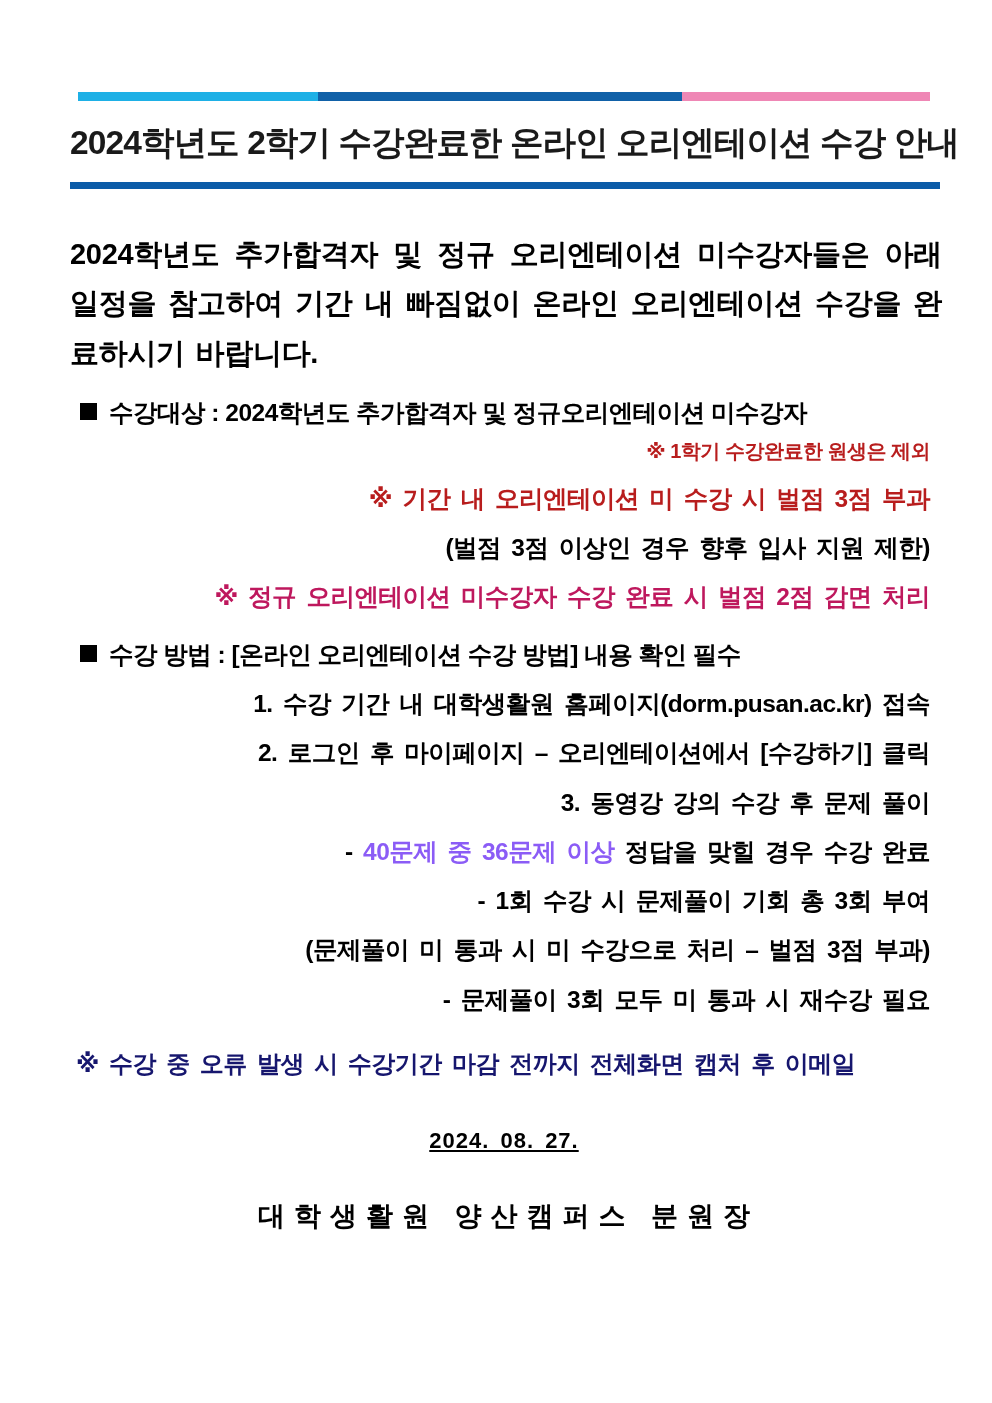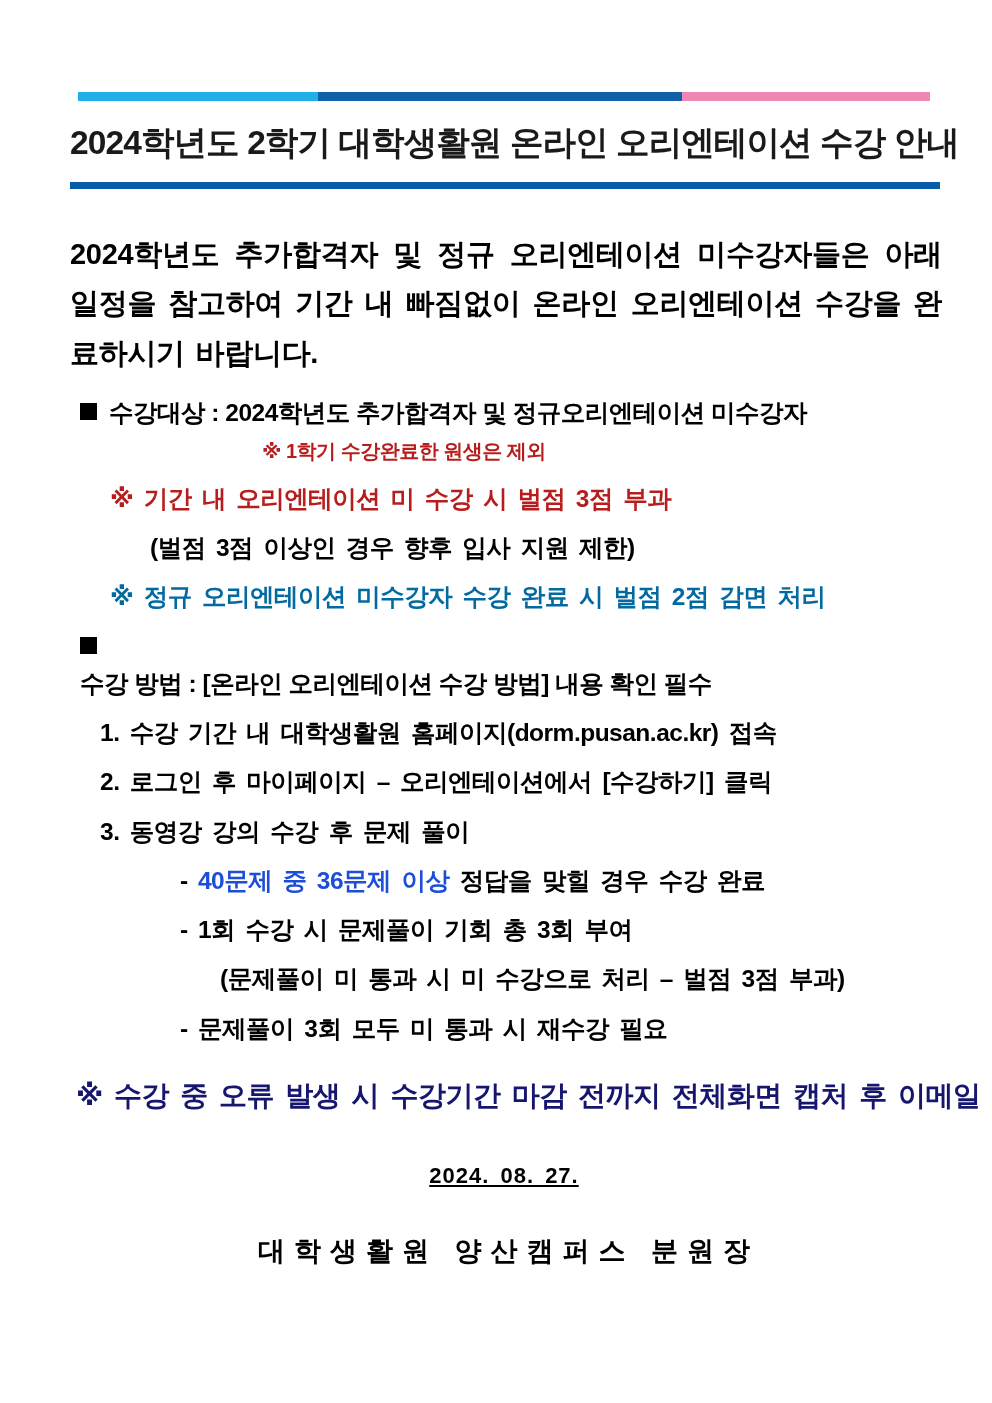--- a/index.html
+++ b/index.html
@@ -69,21 +69,21 @@
     font-size: 29px;
     font-weight: 700;
     line-height: 1.72;
     text-align: justify;
     text-align-last: left;
     letter-spacing: -0.3px;
     word-spacing: 3px;
   }
 
   
-  .body-block { margin-top: 17px; }
+  .body-block { margin-top: 17px; text-align: right; }
 
   .line {
     font-size: 24.5px;
     font-weight: 700;
     line-height: 1.36;
     letter-spacing: -0.5px;
     white-space: nowrap;
   }
 
   .sec-head {
@@ -105,37 +105,37 @@
 
   .indent-1  { margin-left: 48px; }
   .indent-2  { margin-left: 88px; }
   .indent-3  { margin-left: 118px; }
   .indent-4  { margin-left: 158px; }
   .indent-num{ margin-left: 38px; }
   .indent-note{ margin-left: 200px; }
 
   .gap-s  { margin-top: 9px; }
   .gap-m  { margin-top: 16px; }
-  .gap-l  { margin-top: 24px; flex-direction: column; }
+  .gap-l  { margin-top: 24px; }
 
   .red   { color: #b81d1d; }
-  .navy  { color: #0369a1; }
-  .purple{ color: #1d4ed8; }
+  .navy  { color: #be185d; }
+  .purple{ color: #8b5cf6; }
   .ul    { text-decoration: underline; text-underline-offset: 5px; text-decoration-thickness: 2px; }
 
   .note-sm { font-size: 20px; }
 
   .spaced { word-spacing: 4px; }
 
   
   .advisory {
     margin-top: 30px;
     margin-left: 14px;
     color: #16166e;
-    font-size: 28px;
+    font-size: 24px;
     font-weight: 700;
     line-height: 1.5;
     letter-spacing: -0.5px;
     white-space: nowrap;
   }
   .advisory .l2 { margin-left: 30px; }
 
   
   .footer {
     margin-top: 46px;
@@ -163,21 +163,21 @@
 
 <div class="page">
 
   <div class="rule-top">
     <div class="rule-seg-cyan"></div>
     <div class="rule-seg-blue"></div>
     <div class="rule-seg-pink"></div>
   </div>
 
   <div class="title-wrap">
-    <div class="doc-title">2024학년도 2학기 대학생활원 온라인 오리엔테이션 수강 안내</div>
+    <div class="doc-title">2024학년도 2학기 수강완료한 온라인 오리엔테이션 수강 안내</div>
   </div>
   <div class="rule-bottom"></div>
 
   <div class="intro">2024학년도 추가합격자 및 정규 오리엔테이션 미수강자들은 아래 일정을 참고하여 기간 내 빠짐없이 온라인 오리엔테이션 수강을 완료하시기 바랍니다.</div>
 
   <div class="body-block">
 
     <div class="sec-head line">
       <span class="sq-bullet"></span>
       <span><span>수강대상 :</span> <span>2024학년도 추가합격자 및 정규오리엔테이션 미수강자</span></span>

